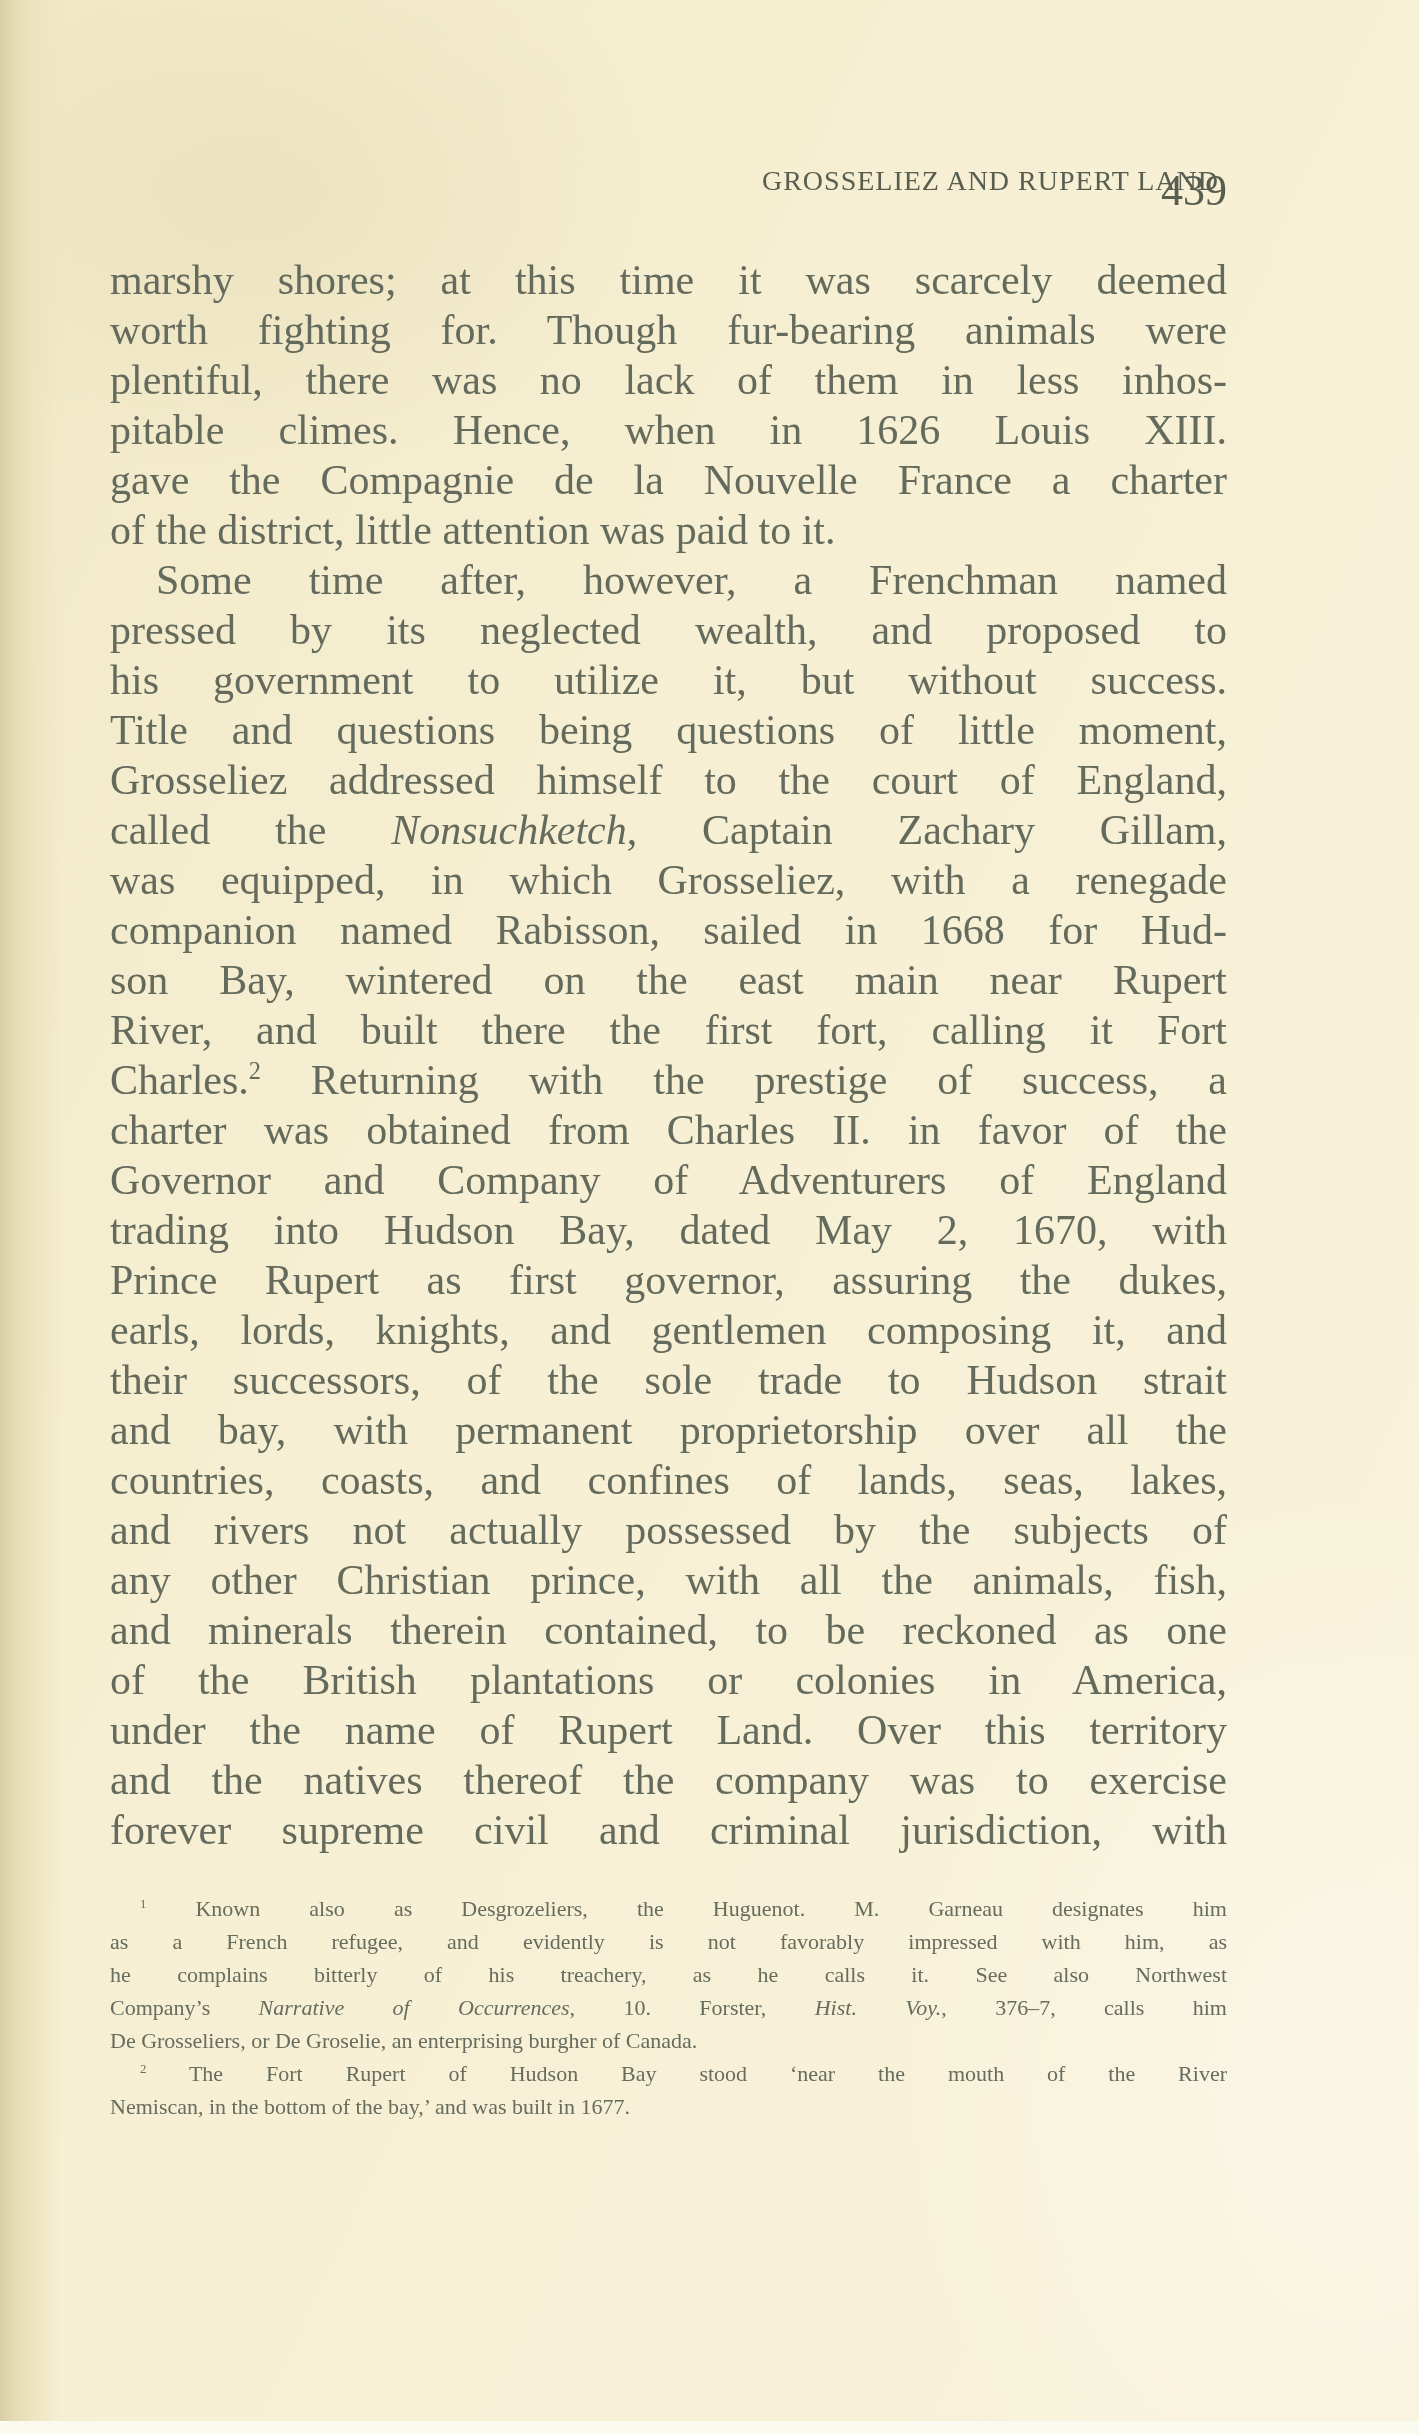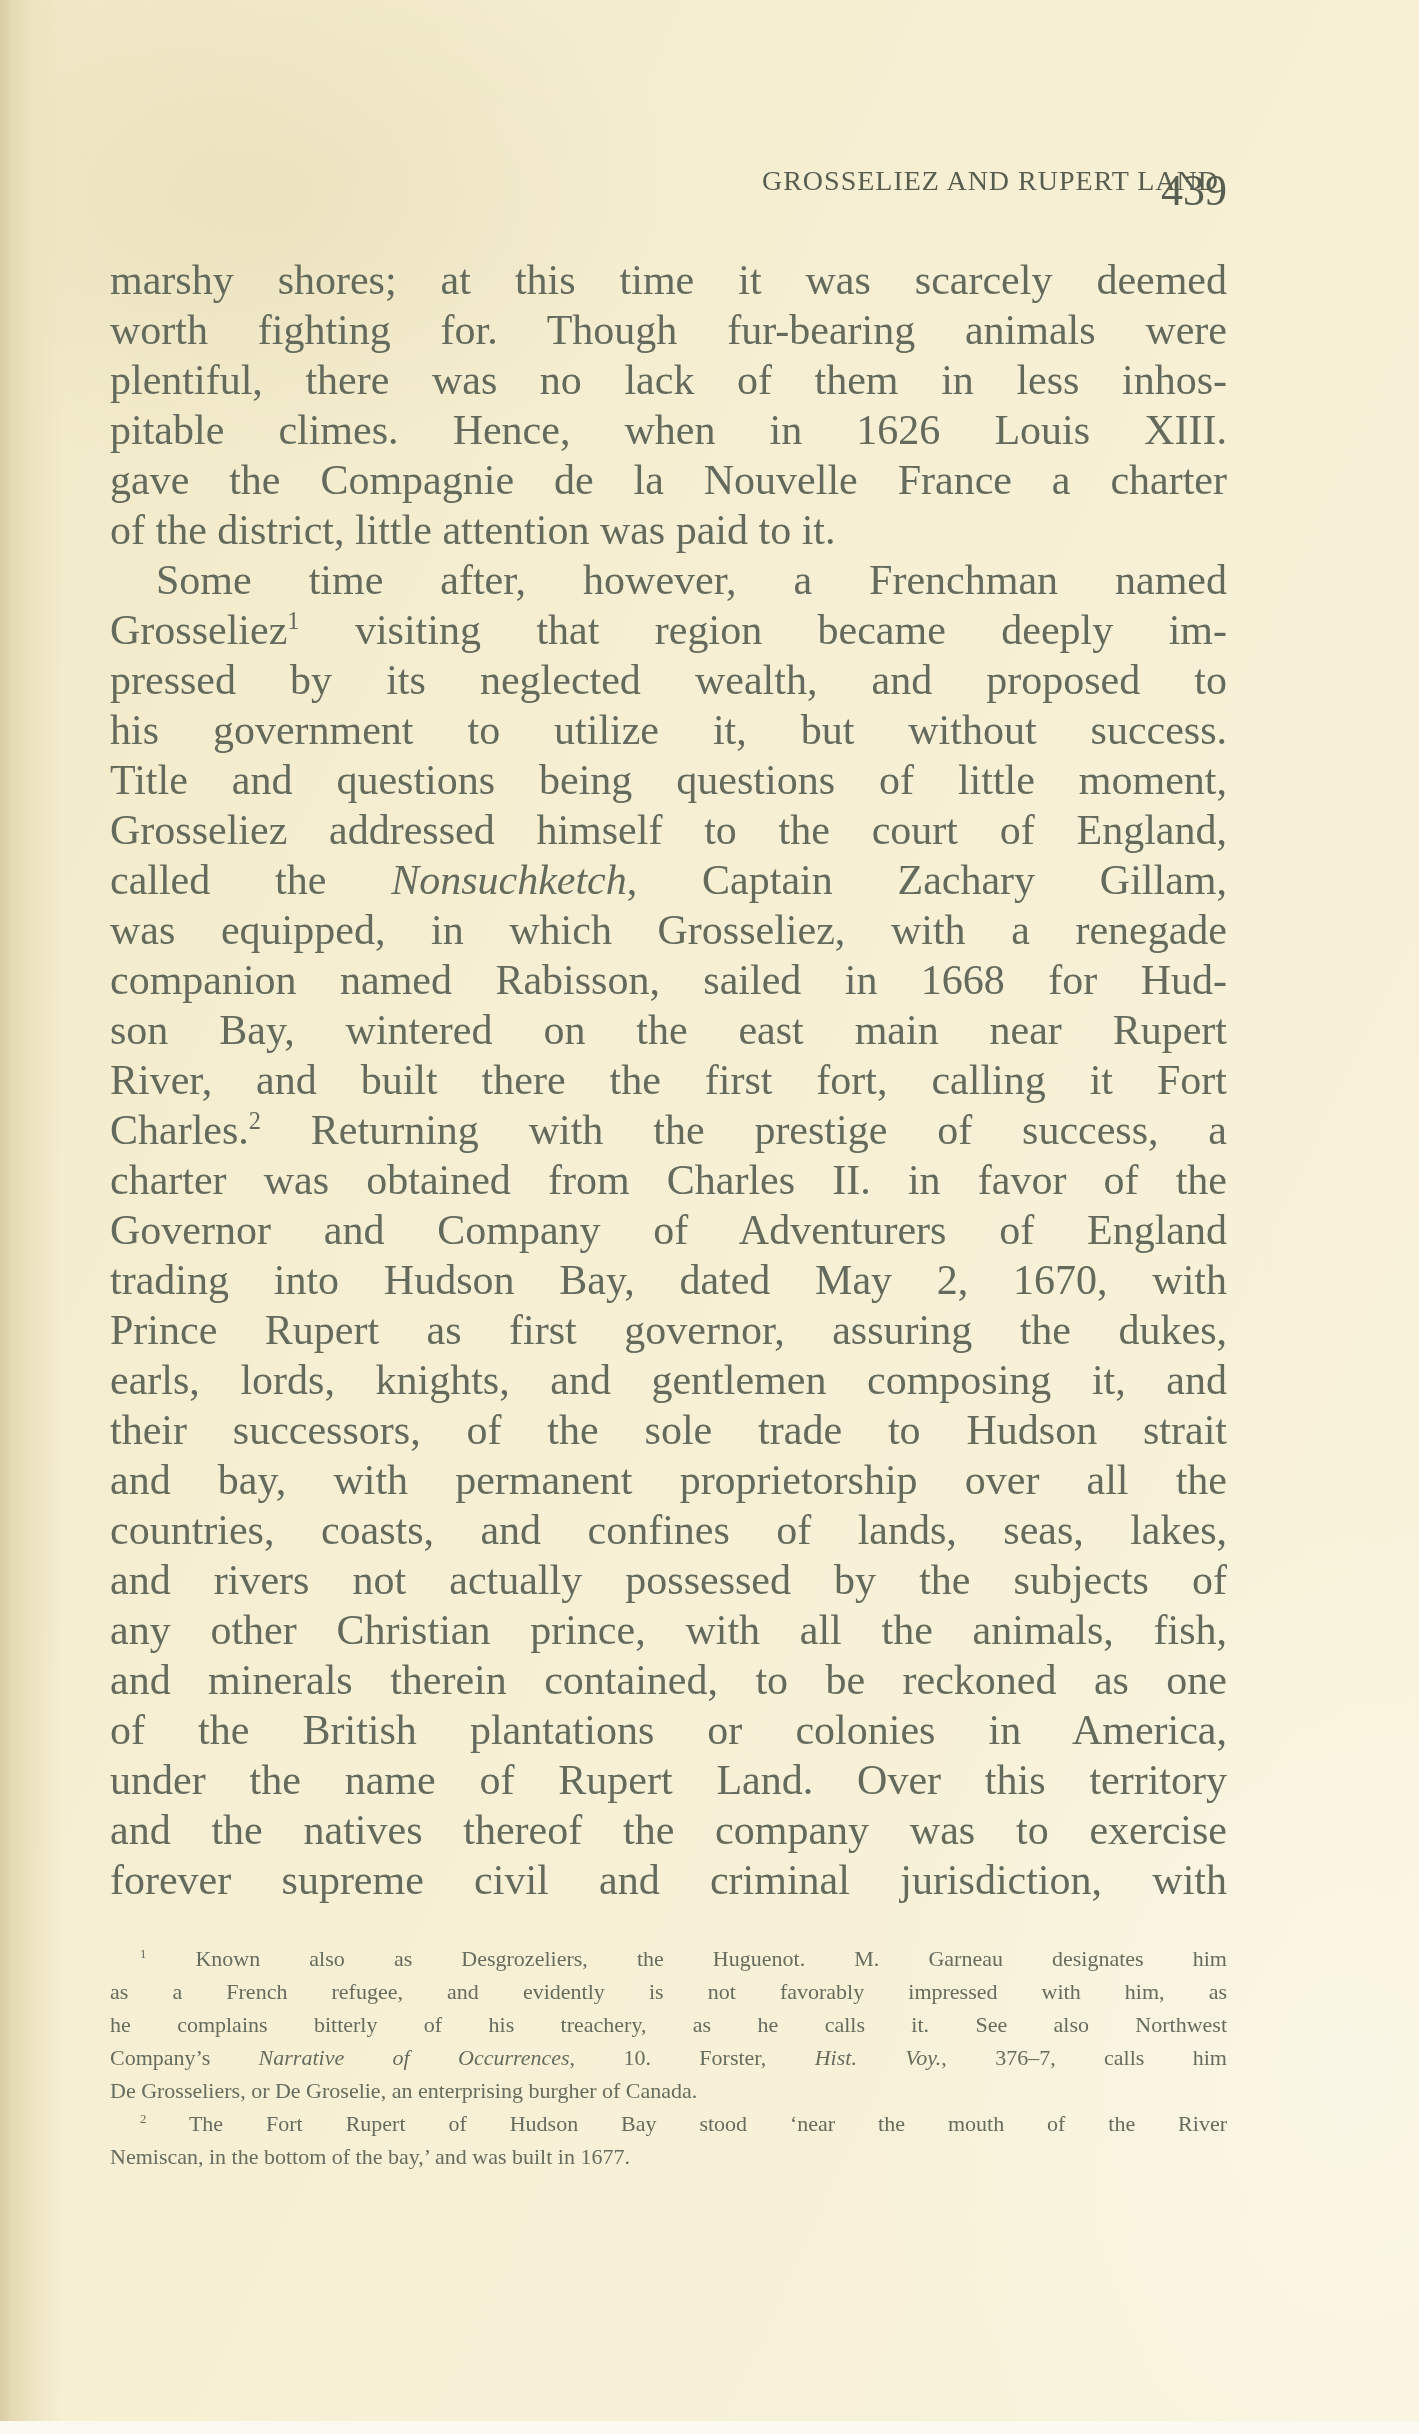--- a/index.html
+++ b/index.html
@@ -112,21 +112,20 @@
     </div>
 
     <div class="body-text">
         <div class="tline"><span>marshy shores; at this time it was scarcely deemed</span></div>
         <div class="tline"><span>worth fighting for. Though fur-bearing animals were</span></div>
         <div class="tline"><span>plentiful, there was no lack of them in less inhos-</span></div>
         <div class="tline"><span>pitable climes. Hence, when in 1626 Louis XIII.</span></div>
         <div class="tline"><span>gave the Compagnie de la Nouvelle France a charter</span></div>
         <div class="tline end"><span>of the district, little attention was paid to it.</span></div>
         <div class="tline indent"><span>Some time after, however, a Frenchman named</span></div>
-        <div class="tline"><span>Grosseliez</span><span class="sup">1</span><span> visiting that region became deeply im-</span></div>
         <div class="tline"><span>pressed by its neglected wealth, and proposed to</span></div>
         <div class="tline"><span>his government to utilize it, but without success.</span></div>
         <div class="tline"><span>Title and questions being questions of little moment,</span></div>
         <div class="tline"><span>Grosseliez addressed himself to the court of England,</span></div>
         <div class="tline"><span>called the </span><span class="i">Nonsuchketch</span><span>, Captain Zachary Gillam,</span></div>
         <div class="tline"><span>was equipped, in which Grosseliez, with a renegade</span></div>
         <div class="tline"><span>companion named Rabisson, sailed in 1668 for Hud-</span></div>
         <div class="tline"><span>son Bay, wintered on the east main near Rupert</span></div>
         <div class="tline"><span>River, and built there the first fort, calling it Fort</span></div>
         <div class="tline"><span>Charles.</span><span class="sup">2</span><span> Returning with the prestige of success, a</span></div>

